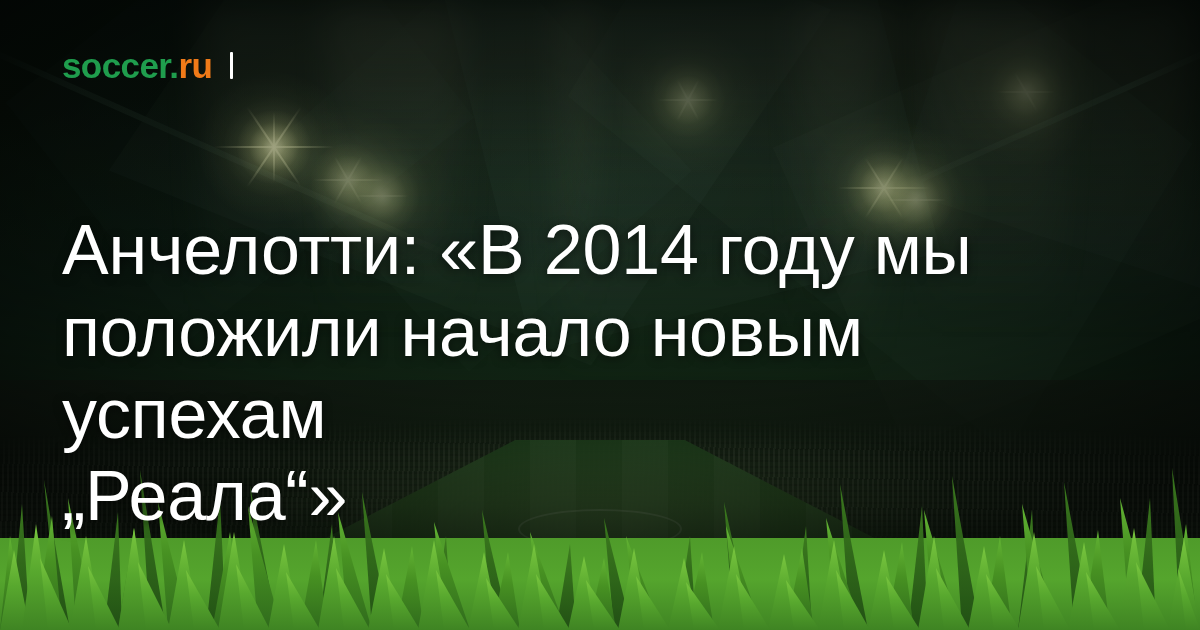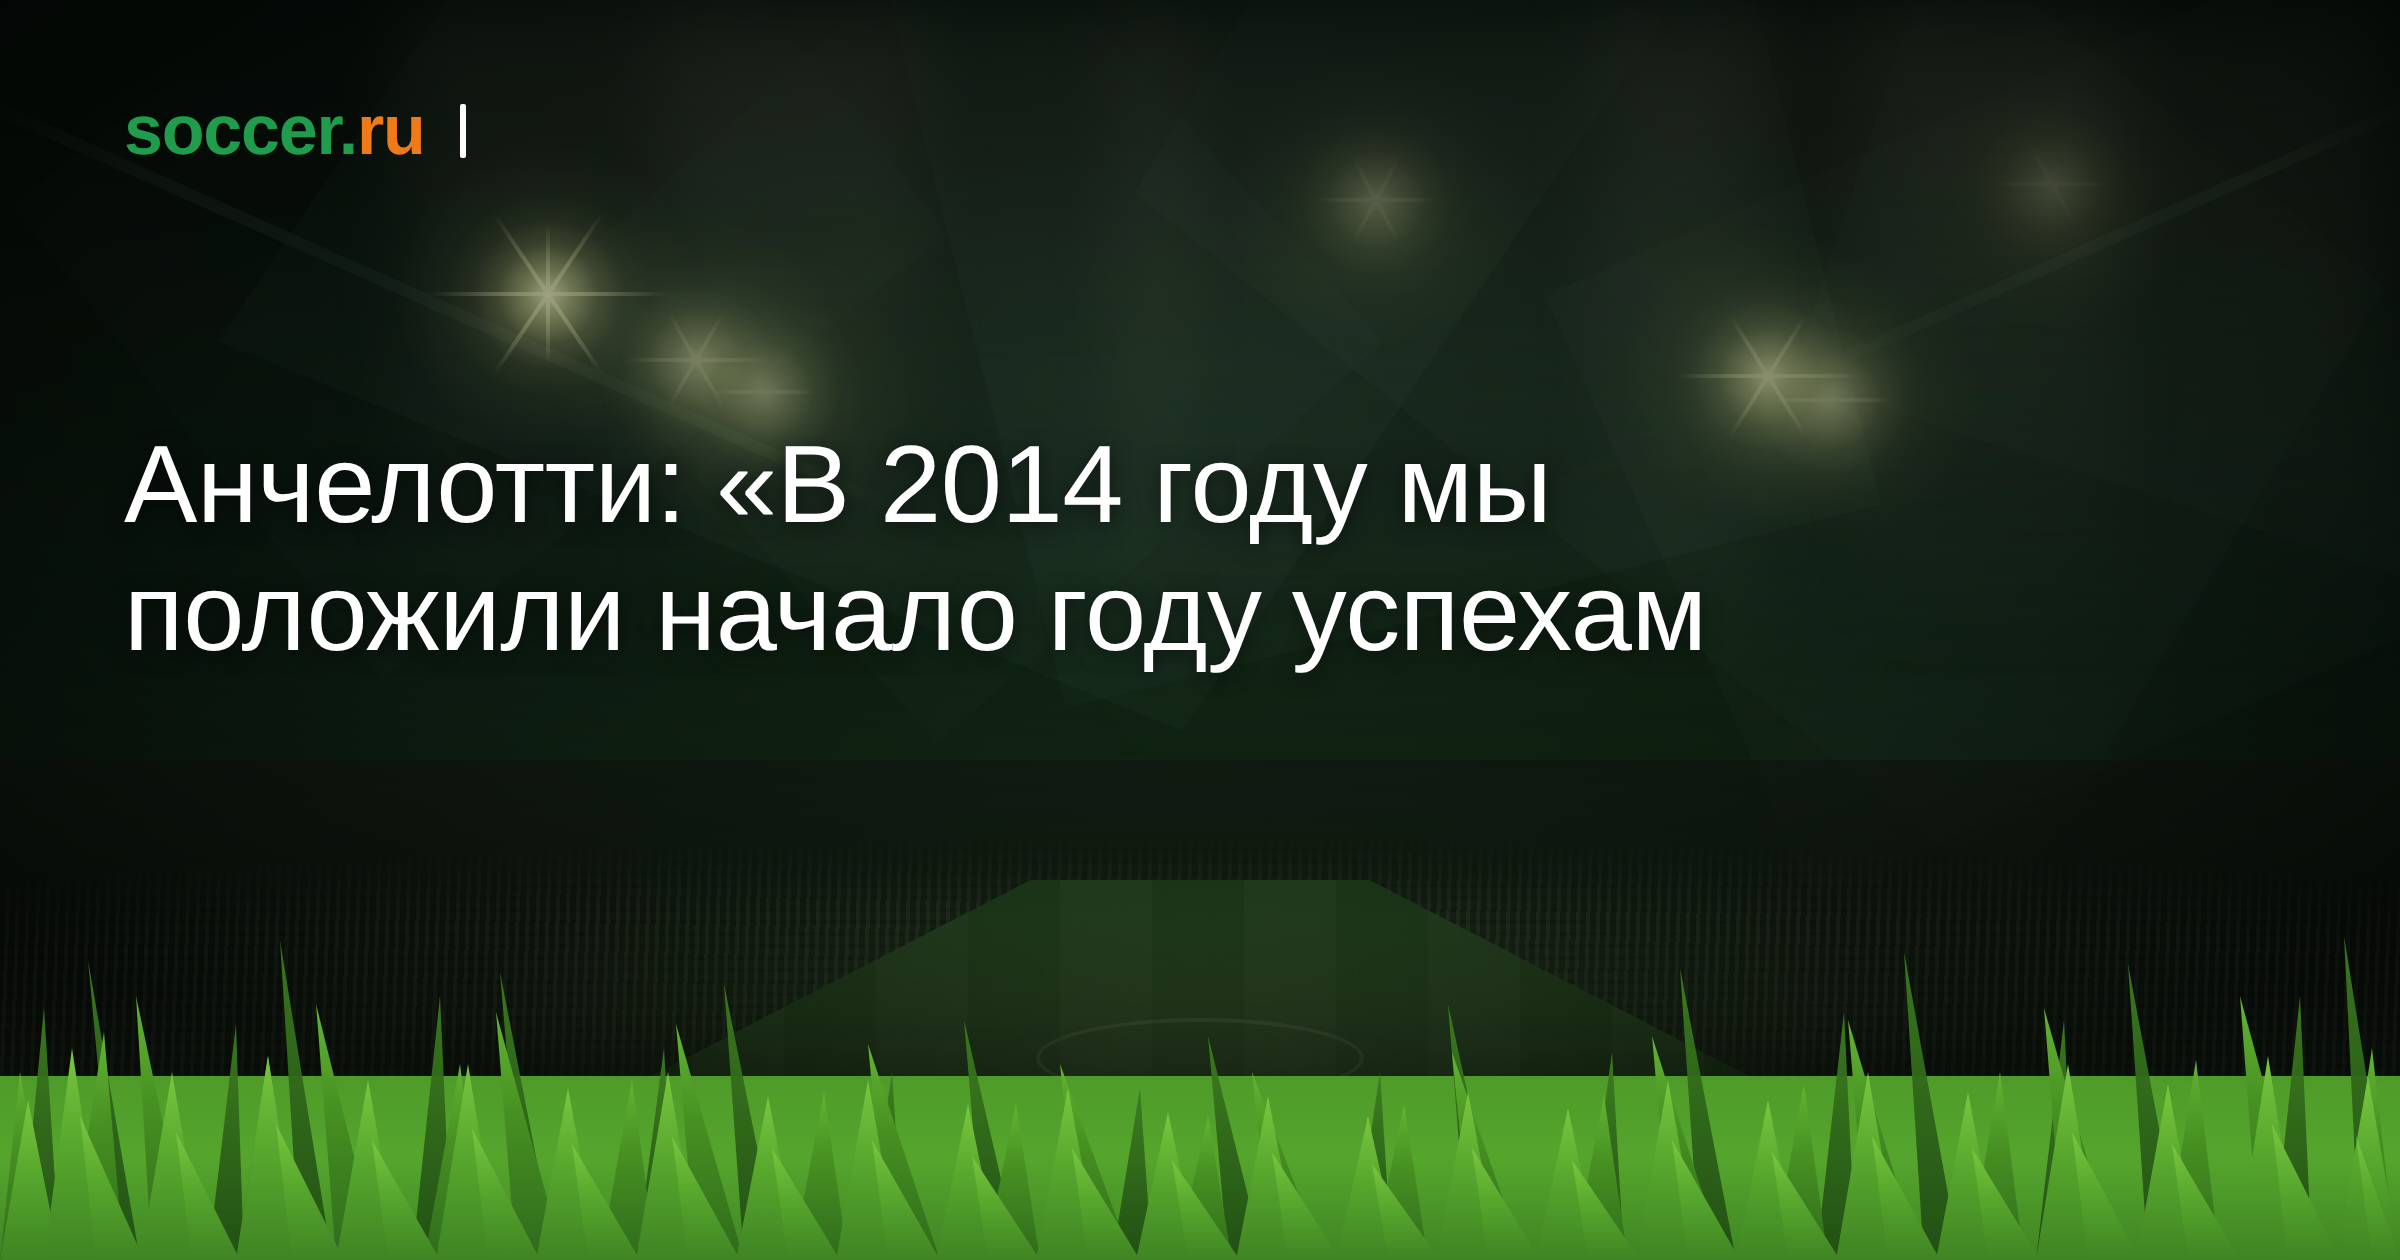--- a/index.html
+++ b/index.html
@@ -219,21 +219,21 @@
     line-height: 1;
   }
 
   .headline {
     position: absolute;
     left: 62px;
     top: 210px;
     width: 1010px;
     margin: 0;
     color: #ffffff;
-    font-size: 55px;
+    font-size: 70px;
     font-weight: 400;
     line-height: 1.17;
     letter-spacing: -.2px;
     text-shadow: 0 2px 10px rgba(0,0,0,.55);
   }
   .headline .ln { display: block; }
 </style>
 </head>
 <body>
 
@@ -436,17 +436,18 @@
 
   <div class="content">
 
     <div class="brand">
       <span class="brand-logo"><span class="wordmark">soccer.</span><span class="tld">ru</span></span>
       <span class="brand-sep"></span>
     </div>
 
     <h1 class="headline">
       <span class="ln">Анчелотти: «В 2014 году мы</span>
-      <span class="ln">положили начало году успехам</span>
+      <span class="ln">положили начало новым успехам</span>
+      <span class="ln">„Реала“»</span>
     </h1>
 
   </div>
 </div>
 
 </body></html>

